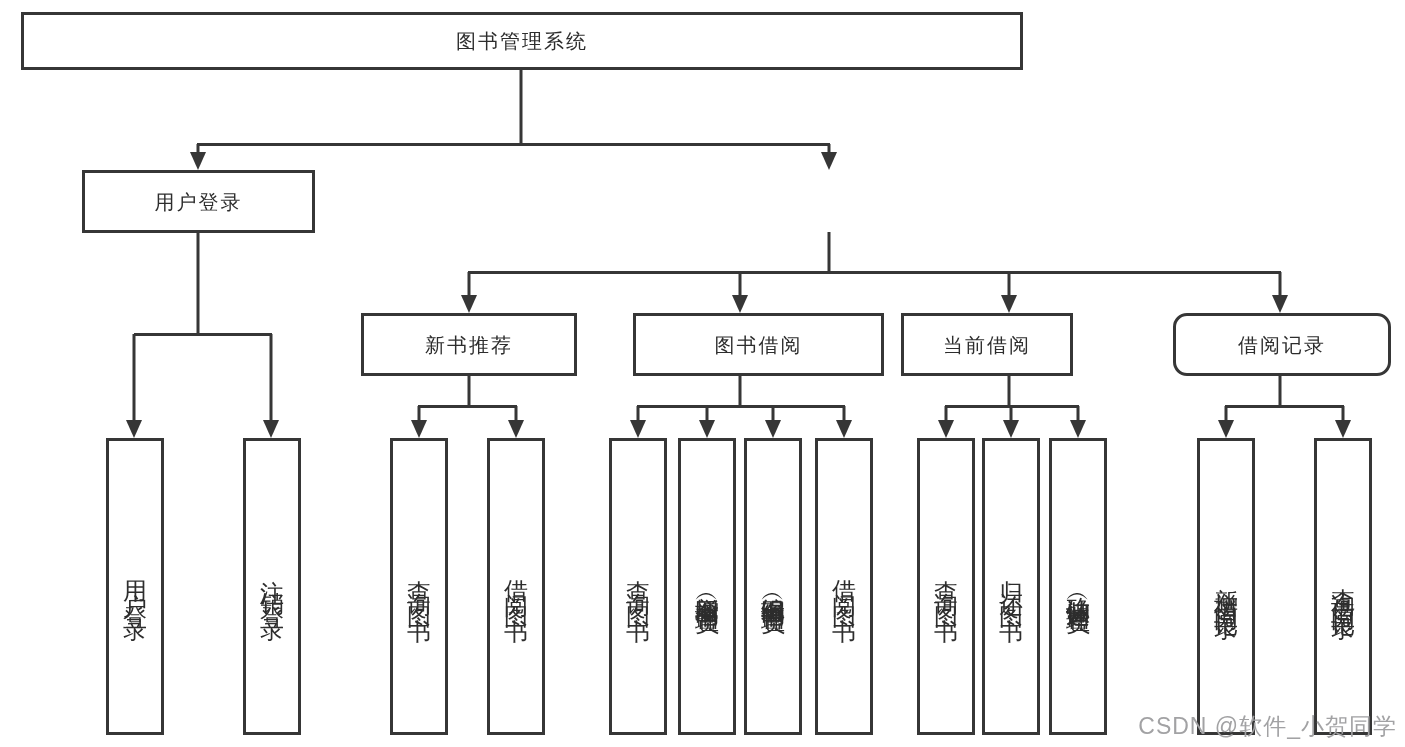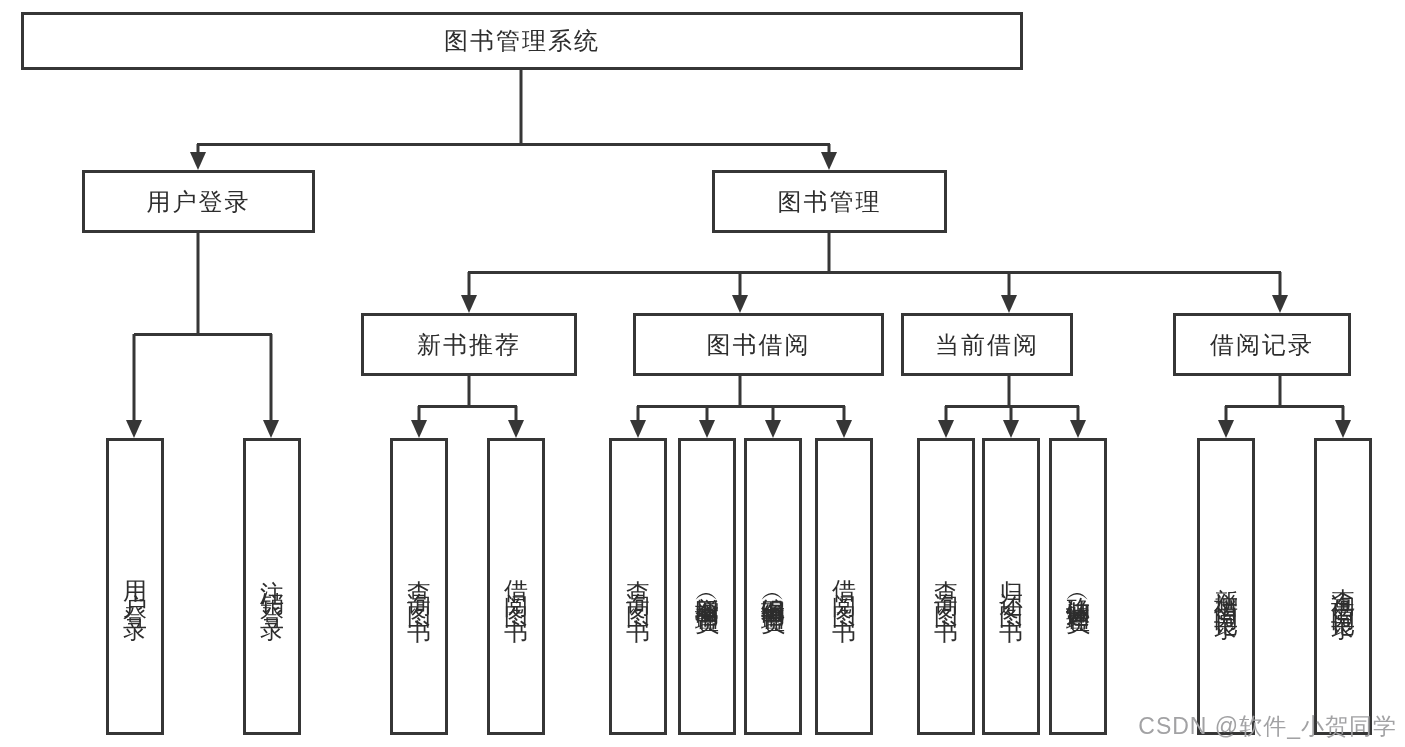--- a/index.html
+++ b/index.html
@@ -25,21 +25,21 @@
     position: absolute;
     box-sizing: border-box;
     background: #ffffff;
     border: 3px solid #363636;
     display: flex;
     align-items: center;
     justify-content: center;
   }
   .node span {
     color: #2d2d2d;
-    font-size: 24px;
+    font-size: 20px;
     letter-spacing: 2px;
     white-space: nowrap;
     line-height: 1;
   }
   .root   { left: 21px;  top: 12px;  width: 1002px; height: 58px; }
   .lvl    { height: 63px; top: 170px; }
   .lvl3   { height: 63px; top: 313px; }
   .leaf   { top: 438px; width: 58px; height: 297px; }
   .leaf span {
     writing-mode: vertical-rl;
@@ -135,34 +135,31 @@
     <polygon class="ah" points="1335,420 1351,420 1343,438"></polygon>
   </svg>
 
   <div class="node root">
     <span>图书管理系统</span>
   </div>
 
   <div class="node lvl" style="left:82px; width:233px;">
     <span>用户登录</span>
   </div>
-  <div class="node lvl" style="left:712px; width:235px;">
-    <span>图书管理</span>
-  </div>
 
   <div class="node lvl3" style="left:361px; width:216px;">
     <span>新书推荐</span>
   </div>
   <div class="node lvl3" style="left:633px; width:251px;">
     <span>图书借阅</span>
   </div>
   <div class="node lvl3" style="left:901px; width:172px;">
     <span>当前借阅</span>
   </div>
-  <div class="node lvl3" style="left:1173px; width:178px;">
+  <div class="node lvl3" style="left:1173px; width:218px;border-radius:14px;">
     <span>借阅记录</span>
   </div>
 
   <div class="node leaf" style="left:106px;">
     <span style="letter-spacing: 13px;">用户登录</span>
   </div>
   <div class="node leaf" style="left:243px;">
     <span style="letter-spacing: 13px;">注销登录</span>
   </div>
 

